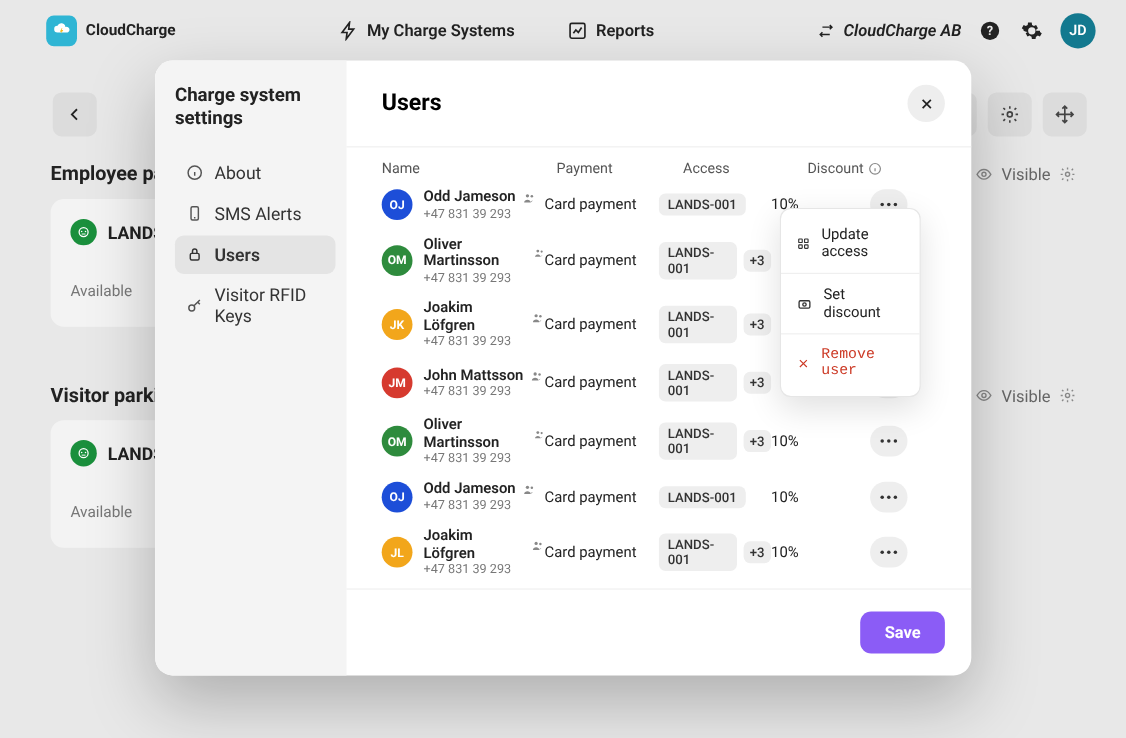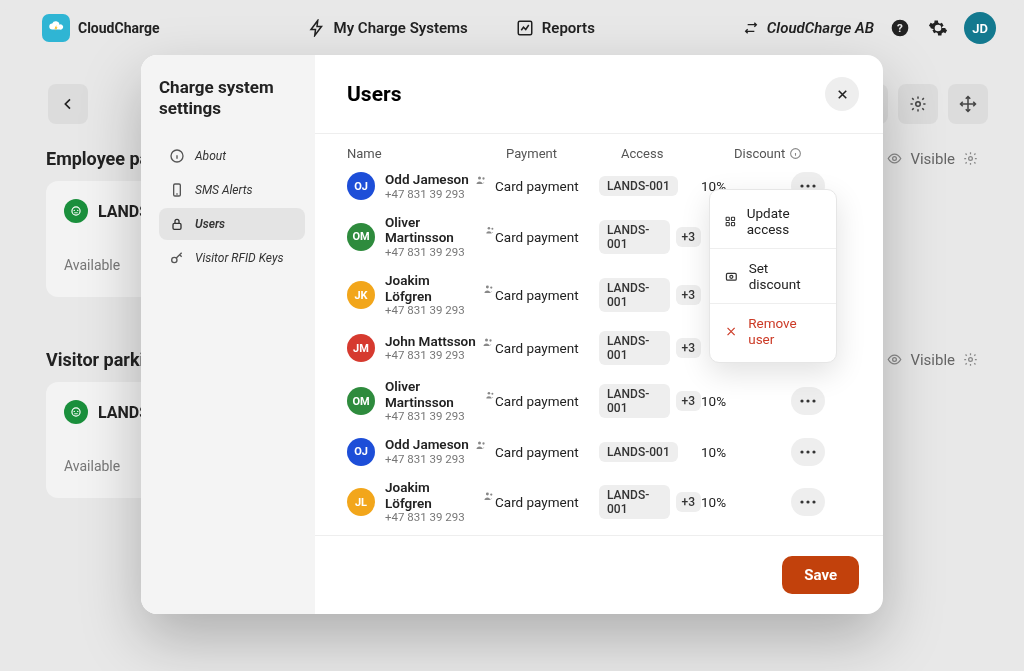--- a/index.html
+++ b/index.html
@@ -63,21 +63,21 @@
     display:flex;
     overflow:visible;
     pointer-events:auto;
     position:relative;
   }
   .modal-side {
     width:174px; background:#f4f4f4; border-radius:16px 0 0 16px;
     padding:22px 10px 22px 18px;
   }
   .modal-side h3 { font-size:17px; font-weight:700; color:#222; line-height:1.25; margin-bottom:20px;}
-  .side-item { display:flex; align-items:center; gap:10px; padding:8px 10px; border-radius:8px; font-size:12px; color:#333; cursor:pointer; margin-bottom:2px;font-style:italic;}
+  .side-item { display:flex; align-items:center; gap:10px; padding:8px 10px; border-radius:8px; font-size:16px; color:#333; cursor:pointer; margin-bottom:2px;}
   .side-item.active { background:#e4e4e4; font-weight:600;}
   .side-item svg { flex-shrink:0; }
   .modal-main { flex:1; padding:22px 24px 20px 32px; display:flex; flex-direction:column; min-width:0;}
   .modal-head { display:flex; align-items:center; margin-bottom:14px;}
   .modal-title { font-size:21px; font-weight:700; flex:1;}
   .add-btn { background:#eee; border-radius:20px; padding:7px 14px; display:flex; align-items:center; gap:6px; font-weight:600; font-size:14px; cursor:pointer; margin-right:10px;}
   .close-btn { width:34px; height:34px; border-radius:50%; background:#eee; display:flex; align-items:center; justify-content:center; cursor:pointer;}
   .tbl-head { display:flex; font-size:13px; color:#555; padding:6px 0 4px 0;gap:11px;}
   .col-name { flex:0 0 148px;}
   .col-pay { flex:0 0 104px;}
@@ -91,37 +91,37 @@
   .urow-disc { flex:0 0 84px; font-size:13.5px; color:#222;}
   .urow-act { width:40px; display:flex; justify-content:flex-end;}
   .ava { width:28px; height:28px; border-radius:50%; color:#fff; font-weight:700; font-size:11px; display:flex; align-items:center; justify-content:center; flex-shrink:0;}
   .ava.blue{background:#1d4ed8;} .ava.green{background:#2e8b3d;text-align:center;} .ava.orange{background:#f2a61b;} .ava.red{background:#d63a2f;}
   .namecol .nm { font-size:13.5px; font-weight:600; color:#222; line-height:1.15; display:flex; align-items:center; gap:6px;}
   .namecol .ph { font-size:11.5px; color:#777; line-height:1.15;}
   .chip { background:#eee; border-radius:6px; padding:3px 8px; font-size:12px; color:#333; font-weight:500;}
   .plus-chip { background:#eee; border-radius:6px; padding:3px 6px; font-size:12px; color:#333; font-weight:500;}
   .dots-btn { width:34px; height:28px; border-radius:14px; background:#eee; display:flex; align-items:center; justify-content:center; cursor:pointer;}
   .save-row { display:flex; justify-content:flex-end; margin-top:14px;}
-  .save-btn { background:#c2410c; color:#fff; font-weight:700; padding:10px 22px; border-radius:10px; cursor:pointer; font-size:15px;}
+  .save-btn { background:#8b5cf6; color:#fff; font-weight:700; padding:10px 22px; border-radius:10px; cursor:pointer; font-size:15px;}
   .divider-full { height:1px; background:#eee; margin:8px -24px 6px -32px;}
 
   
   .ctx {
     position:absolute;
     top:134px; right:46px;
     width:128px;
     background:#fff;
     border:1px solid #e6e6e6;
     border-radius:10px;
     box-shadow:0 10px 30px rgba(0,0,0,0.12);
     padding:4px 0;
     z-index:10;
   }
   .ctx-item { display:flex; align-items:center; gap:10px; padding:11px 14px; font-size:13.5px; color:#222; cursor:pointer;}
-  .ctx-item.danger { color:#cc3a26;}
+  .ctx-item.danger { color:#cc3a26;font-family:Liberation Mono, monospace;}
   .ctx-sep { height:1px; background:#eee; margin:0;}
   .people-mini { color:#888; }
 </style>
 </head>
 <body>
 
 <div class="topbar">
   <div class="brand">
     <span class="brand-icon">
       <svg width="18" height="18" viewBox="0 0 24 24" fill="none">

